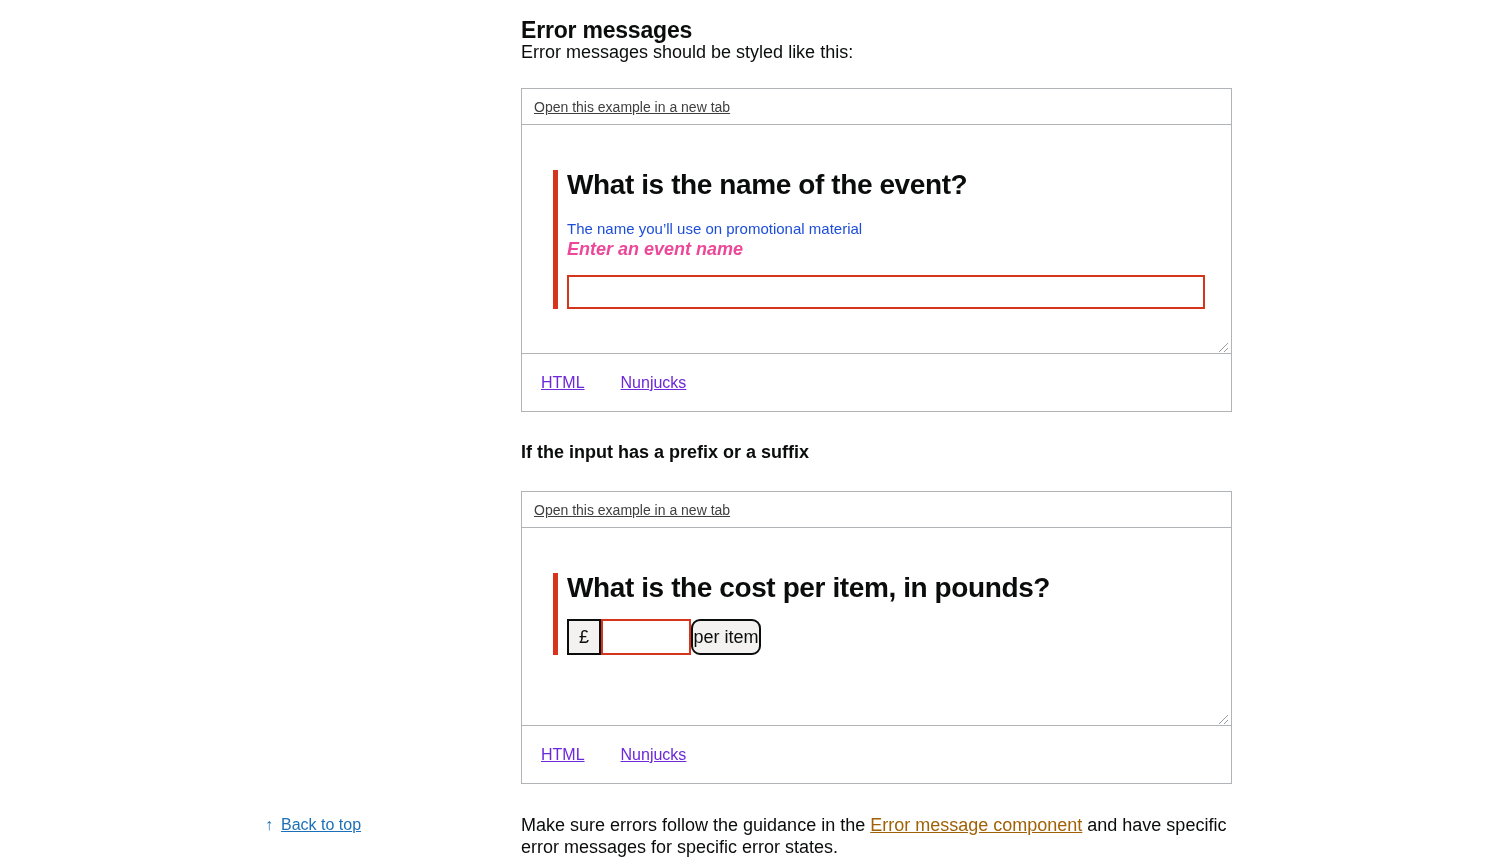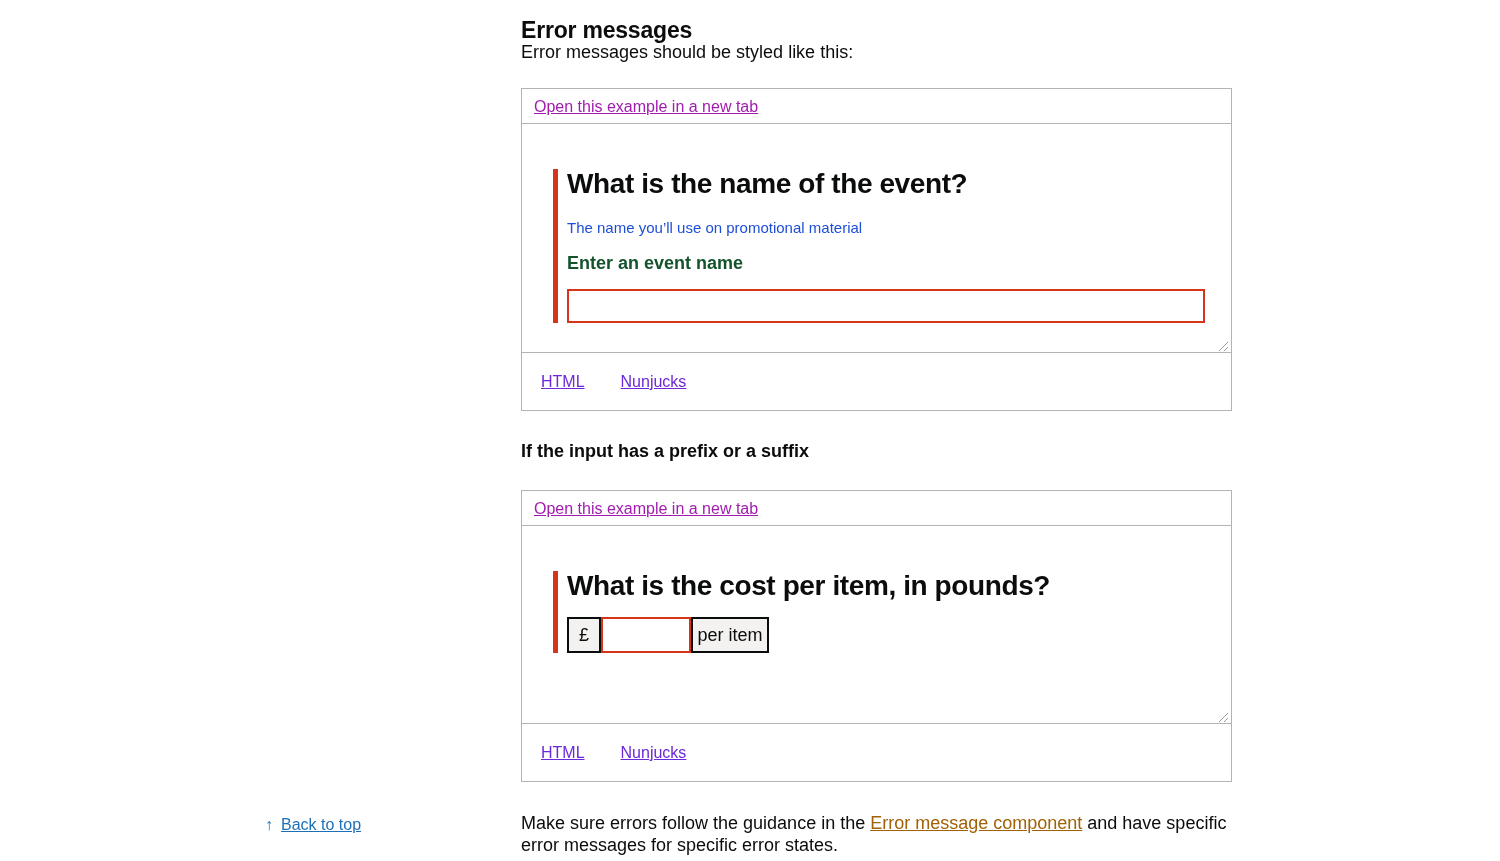--- a/index.html
+++ b/index.html
@@ -37,22 +37,22 @@
   }
   .example-box.first { margin-top: 26px; }
   .example-box.second { margin-top: 29px; }
 
   .example-toolbar {
     border-bottom: 1px solid #b1b4b6;
     padding: 9px 12px 8px 12px;
     line-height: 17px;
   }
   .open-example-link {
-    font-size: 16px;
-    color: #a21caf;
+    font-size: 14px;
+    color: #404040;
     text-decoration: underline;
   }
 
   .example-frame {
     position: relative;
     padding: 27px 26px 0 31px;
     background: #ffffff;
   }
   .example-frame.frame-1 { height: 228px; }
   .example-frame.frame-2 { height: 197px; }
@@ -74,25 +74,26 @@
     font-weight: 700;
     letter-spacing: -0.4px;
   }
   .frame-hint {
     margin-top: 20px;
     font-size: 15px;
     line-height: 17px;
     color: #1d4ed8;
   }
   .frame-error {
-    margin-top: 19px;
+    margin-top: 4px;
     font-size: 18px;
     line-height: 17px;
     font-weight: 700;
-    color: #14532d;
+    color: #ec4899;
+    font-style: italic;
   }
   .text-input-error {
     display: block;
     margin-top: 17px;
     width: 638px;
     height: 34px;
     border: 2px solid #d4351c;
     background: #ffffff;
     font-size: 18px;
     padding: 0 6px;
@@ -106,21 +107,21 @@
   .input-prefix, .input-suffix {
     height: 36px;
     background: #f3f2f1;
     border: 2px solid #0b0c0c;
     display: flex;
     align-items: center;
     justify-content: center;
     font-size: 18px;
   }
   .input-prefix { width: 34px; }
-  .input-suffix { width: 78px; }
+  .input-suffix { width: 70px; border-radius: 9px; }
   .cost-input {
     width: 90px;
     height: 36px;
     border: 2px solid #d4351c;
     background: #ffffff;
     font-size: 18px;
     padding: 0 6px;
     outline: none;
   }
 

